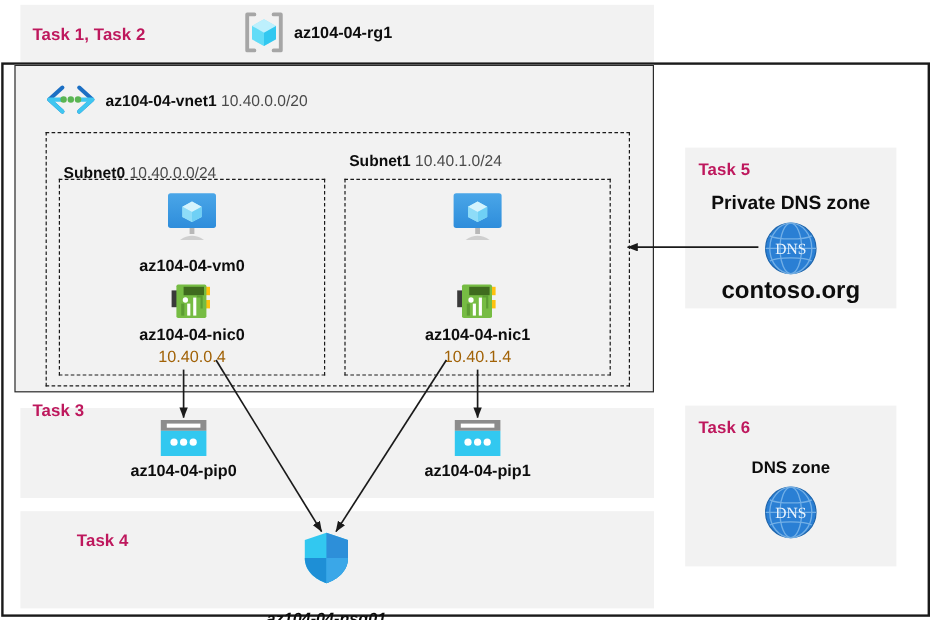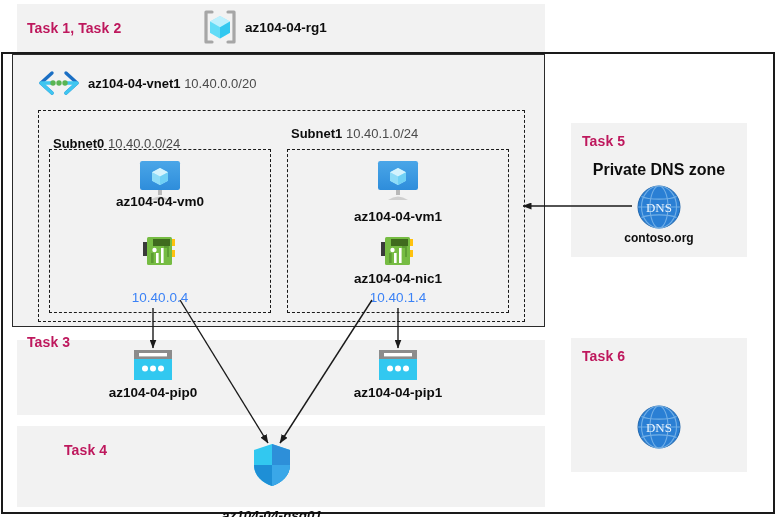--- a/index.html
+++ b/index.html
@@ -46,21 +46,21 @@
   }
   .name-bold{
     position:absolute;
     color:#0d0d0d;
     font-weight:bold;
     font-size:13.5px;
     white-space:nowrap;
   }
   .name-plain{
     position:absolute;
-    color:#3b82f6;
+    color:#a16207;
     font-size:13.5px;
     white-space:nowrap;
   }
   .hdr-row{
     position:absolute;
     white-space:nowrap;
     font-size:13px;
     color:#0d0d0d;
   }
   .hdr-row b{font-weight:bold;color:#0d0d0d;}
@@ -161,36 +161,37 @@
       </defs>
       <rect x="3" y="1" width="40" height="29" rx="2.2" fill="url(#vmscr0)"></rect>
       <polygon points="23,8 31,12.3 31,20.8 23,25.1 15,20.8 15,12.3" fill="#a8e4fb"></polygon>
       <polygon points="23,8 31,12.3 23,16.6 15,12.3" fill="#d4f3fd"></polygon>
       <polygon points="23,16.6 31,12.3 31,20.8 23,25.1" fill="#6fd0f5"></polygon>
       <polygon points="23,16.6 15,12.3 15,20.8 23,25.1" fill="#8edcf8"></polygon>
       <rect x="21" y="30" width="4" height="5" fill="#b8b8b8"></rect>
       <path d="M13,40 Q23,33 33,40 Z" fill="#cfcfcf"></path>
     </svg>
   </div>
-  <div class="name-bold center-txt" style="left:80px;top:194px;width:160px;text-align:center;">az104-04-vm0</div>
+  <div class="name-bold center-txt" style="left:80px;top:214px;width:160px;text-align:center;">az104-04-vm0</div>
 
   <div class="icon nic-ico" style="left:143px;top:236px;">
     <svg viewBox="0 0 34 32" width="34" height="32">
       <rect x="0" y="6" width="6" height="14" fill="#3a3a3a"></rect>
       <rect x="26" y="3" width="6" height="7" fill="#ffc20e"></rect>
       <rect x="26" y="14" width="6" height="7" fill="#ffc20e"></rect>
       <rect x="4" y="1" width="25" height="28" rx="1.5" fill="#76bc43"></rect>
       <rect x="10" y="3" width="17" height="7" fill="#3f6b1e"></rect>
       <circle cx="11.5" cy="14" r="2.2" fill="#ffffff"></circle>
       <rect x="8" y="17" width="2.6" height="10" fill="#5c9c33"></rect>
       <rect x="13" y="17" width="2.6" height="10" fill="#ffffff"></rect>
       <rect x="18" y="12" width="2.6" height="15" fill="#ffffff"></rect>
       <path d="M21,11 L25,11 L25,21" fill="none" stroke="#5c9c33" stroke-width="1.8"></path>
     </svg>
   </div>
+  <div class="name-bold center-txt" style="left:80px;top:271px;width:160px;">az104-04-nic0</div>
   <div class="name-plain center-txt" style="left:80px;top:290px;width:160px;">10.40.0.4</div>
 
   <div class="hdr-row" style="left:291px;top:126px;">
     <b>Subnet1</b>
     <span class="cidr">10.40.1.0/24</span>
   </div>
   <div class="dashed-box" style="left:287px;top:149px;width:222px;height:164px;"></div>
 
   <div class="icon vm-ico" style="left:375px;top:160px;">
     <svg viewBox="0 0 46 42" width="46" height="42">
@@ -202,21 +203,20 @@
       </defs>
       <rect x="3" y="1" width="40" height="29" rx="2.2" fill="url(#vmscr1)"></rect>
       <polygon points="23,8 31,12.3 31,20.8 23,25.1 15,20.8 15,12.3" fill="#a8e4fb"></polygon>
       <polygon points="23,8 31,12.3 23,16.6 15,12.3" fill="#d4f3fd"></polygon>
       <polygon points="23,16.6 31,12.3 31,20.8 23,25.1" fill="#6fd0f5"></polygon>
       <polygon points="23,16.6 15,12.3 15,20.8 23,25.1" fill="#8edcf8"></polygon>
       <rect x="21" y="30" width="4" height="5" fill="#b8b8b8"></rect>
       <path d="M13,40 Q23,33 33,40 Z" fill="#cfcfcf"></path>
     </svg>
   </div>
-  <div class="name-bold center-txt" style="left:318px;top:209px;width:160px;">az104-04-vm1</div>
 
   <div class="icon nic-ico" style="left:381px;top:236px;">
     <svg viewBox="0 0 34 32" width="34" height="32">
       <rect x="0" y="6" width="6" height="14" fill="#3a3a3a"></rect>
       <rect x="26" y="3" width="6" height="7" fill="#ffc20e"></rect>
       <rect x="26" y="14" width="6" height="7" fill="#ffc20e"></rect>
       <rect x="4" y="1" width="25" height="28" rx="1.5" fill="#76bc43"></rect>
       <rect x="10" y="3" width="17" height="7" fill="#3f6b1e"></rect>
       <circle cx="11.5" cy="14" r="2.2" fill="#ffffff"></circle>
       <rect x="8" y="17" width="2.6" height="10" fill="#5c9c33"></rect>
@@ -279,24 +279,25 @@
       <g fill="none" stroke="#7fb8ea" stroke-width="1.1" opacity="0.85">
         <ellipse cx="22" cy="22" rx="9" ry="21"></ellipse>
         <ellipse cx="22" cy="22" rx="17.5" ry="21"></ellipse>
         <line x1="1" y1="22" x2="43" y2="22"></line>
         <path d="M4.5,11.5 C11,15 33,15 39.5,11.5"></path>
         <path d="M4.5,32.5 C11,29 33,29 39.5,32.5"></path>
       </g>
       <text x="22" y="27" text-anchor="middle" font-family="'Liberation Serif', serif" font-size="13" fill="#eaf4fd">DNS</text>
     </svg>
   </div>
-  <div class="name-bold center-txt" style="left:571px;top:231px;width:176px;font-size:12px;">contoso.org</div>
+  <div class="name-bold center-txt" style="left:571px;top:231px;width:176px;font-size:20px;">contoso.org</div>
 
   <div class="gray-band" style="left:571px;top:338px;width:176px;height:134px;"></div>
   <div class="task-label" style="left:582px;top:348px;">Task 6</div>
+  <div class="name-bold center-txt" style="left:571px;top:381px;width:176px;font-size:14px;">DNS zone</div>
 
   <div class="icon dns-ico" style="left:637px;top:405px;">
     <svg viewBox="0 0 44 44" width="44" height="44">
       <circle cx="22" cy="22" r="21" fill="#2a7fd4"></circle>
       <circle cx="22" cy="22" r="21" fill="none" stroke="#1f66ad" stroke-width="1"></circle>
       <g fill="none" stroke="#7fb8ea" stroke-width="1.1" opacity="0.85">
         <ellipse cx="22" cy="22" rx="9" ry="21"></ellipse>
         <ellipse cx="22" cy="22" rx="17.5" ry="21"></ellipse>
         <line x1="1" y1="22" x2="43" y2="22"></line>
         <path d="M4.5,11.5 C11,15 33,15 39.5,11.5"></path>

